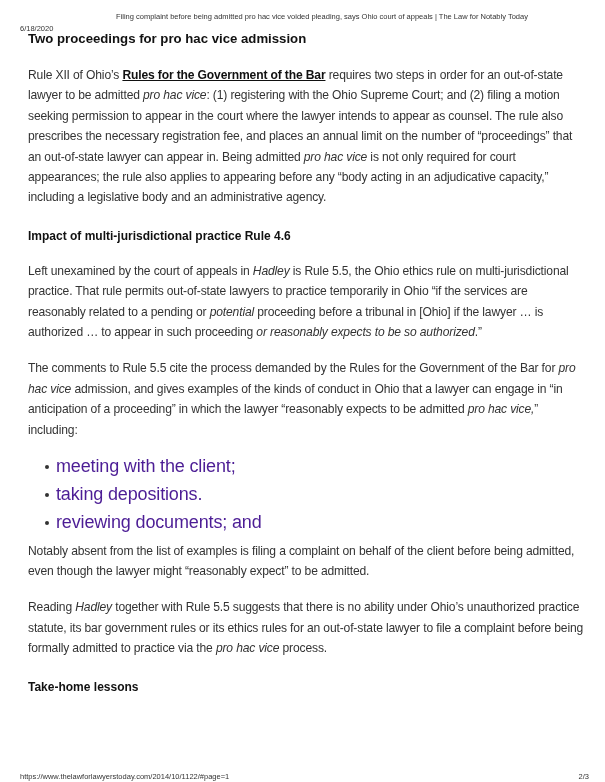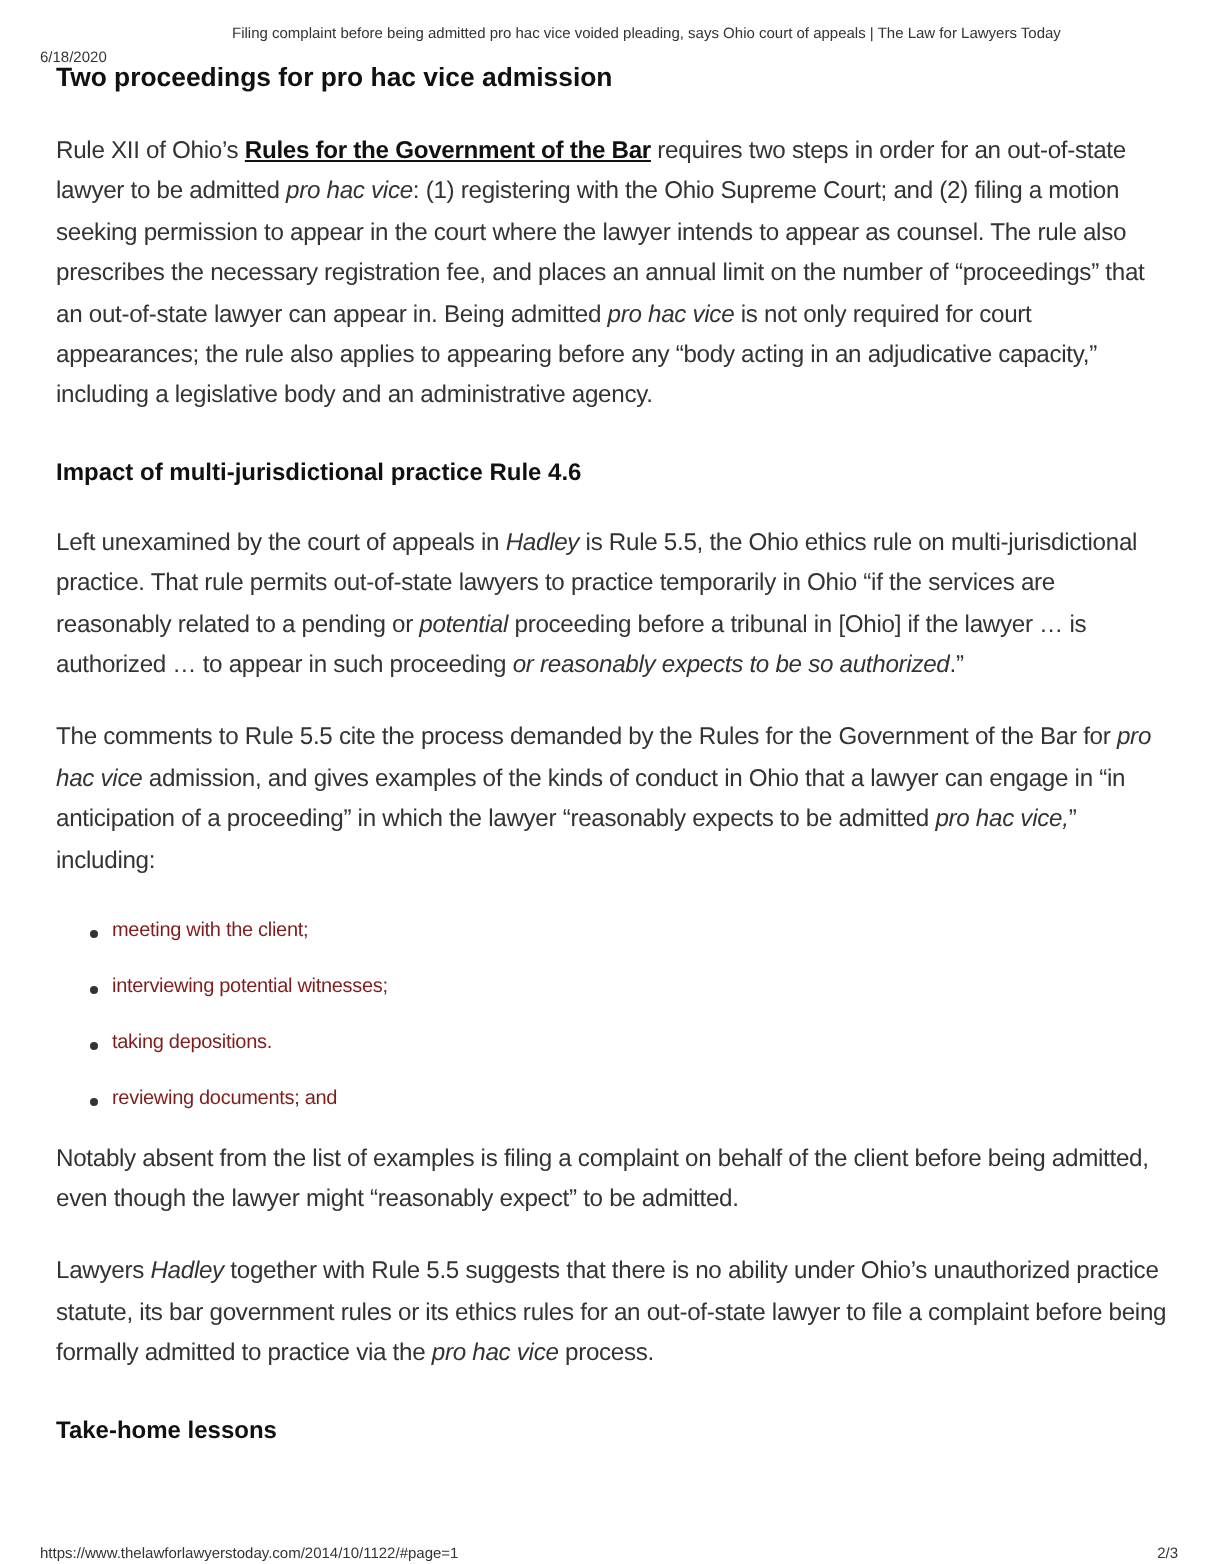--- a/index.html
+++ b/index.html
@@ -70,23 +70,23 @@
       text-decoration: underline;
     }
     ul {
       margin: 0;
       padding: 0;
       list-style: none;
     }
     ul li {
       position: relative;
       padding-left: 28px;
-      font-size: 10px;
+      font-size: 18px;
       line-height: 20.4px;
-      color: #7f1d1d;
+      color: #4c1d95;
       margin-bottom: 7.6px;
       letter-spacing: -0.15px;
     }
     ul li .bullet {
       position: absolute;
       left: 17px;
       top: 8.5px;
       width: 4px;
       height: 4px;
       border-radius: 50%;
@@ -105,45 +105,44 @@
       position: absolute;
       right: 4px;
       top: 0;
     }
   </style>
 </head>
 <body>
 
 <div class="print-header">
   <span class="date">6/18/2020</span>
-  <span class="doc-title">Filing complaint before being admitted pro hac vice voided pleading, says Ohio court of appeals | The Law for Lawyers Today</span>
+  <span class="doc-title">Filing complaint before being admitted pro hac vice voided pleading, says Ohio court of appeals | The Law for Notably Today</span>
 </div>
 
 <div class="content">
 
   <h2 class="h-first">Two proceedings for pro hac vice admission</h2>
 
   <p style="margin-top:17px;"><span>Rule XII of Ohio’s </span><a class="inline-link" href="#">Rules for the Government of the Bar</a><span> requires two steps in order for an out-of-state lawyer to be admitted </span><em>pro hac vice</em><span>:  (1) registering with the Ohio Supreme Court; and (2) filing a motion seeking permission to appear in the court where the lawyer intends to appear as counsel. The rule also prescribes the necessary registration fee, and places an annual limit on the number of “proceedings” that an out-of-state lawyer can appear in.  Being admitted </span><em>pro hac vice</em><span> is not only required for court appearances; the rule also applies to appearing before any “body acting in an adjudicative capacity,” including a legislative body and an administrative agency.</span></p>
 
   <h2 class="h-section" style="margin-top:20px;">Impact of multi-jurisdictional practice Rule 4.6</h2>
 
   <p style="margin-top:17px;"><span>Left unexamined by the court of appeals in </span><em>Hadley</em><span> is Rule 5.5, the Ohio ethics rule on multi-jurisdictional practice.  That rule permits out-of-state lawyers to practice temporarily in Ohio “if the services are reasonably related to a pending or </span><em>potential</em><span> proceeding before a tribunal in [Ohio] if the lawyer … is authorized … to appear in such proceeding </span><em>or reasonably expects to be so authorized</em><span>.”</span></p>
 
   <p style="margin-top:16px;"><span>The comments to Rule 5.5 cite the process demanded by the Rules for the Government of the Bar for </span><em>pro hac vice</em><span> admission, and gives examples of the kinds of conduct in Ohio that a lawyer can engage in “in anticipation of a proceeding” in which the lawyer “reasonably expects to be admitted </span><em>pro hac vice,</em><span>” including:</span></p>
 
   <ul style="margin-top:16px;">
     <li><span class="bullet"></span><span>meeting with the client;</span></li>
-    <li><span class="bullet"></span><span>interviewing potential witnesses;</span></li>
     <li><span class="bullet"></span><span>taking depositions.</span></li>
     <li><span class="bullet"></span><span>reviewing documents; and</span></li>
   </ul>
 
   <p style="margin-top:8px;">Notably absent from the list of examples is filing a complaint on behalf of the client before being admitted, even though the lawyer might “reasonably expect” to be admitted.</p>
 
-  <p style="margin-top:16px;"><span>Lawyers </span><em>Hadley</em><span> together with Rule 5.5 suggests that there is no ability under Ohio’s unauthorized practice statute, its bar government rules or its ethics rules for an out-of-state lawyer to file a complaint before being formally admitted to practice via the </span><em>pro hac vice</em><span> process.</span></p>
+  <p style="margin-top:16px;"><span>Reading </span><em>Hadley</em><span> together with Rule 5.5 suggests that there is no ability under Ohio’s unauthorized practice statute, its bar government rules or its ethics rules for an out-of-state lawyer to file a complaint before being formally admitted to practice via the </span><em>pro hac vice</em><span> process.</span></p>
 
   <h2 class="h-section" style="margin-top:20px;">Take-home lessons</h2>
 
 </div>
 
 <div class="print-footer">
   <span>https://www.thelawforlawyerstoday.com/2014/10/1122/#page=1</span>
   <span class="page-num">2/3</span>
 </div>
 

